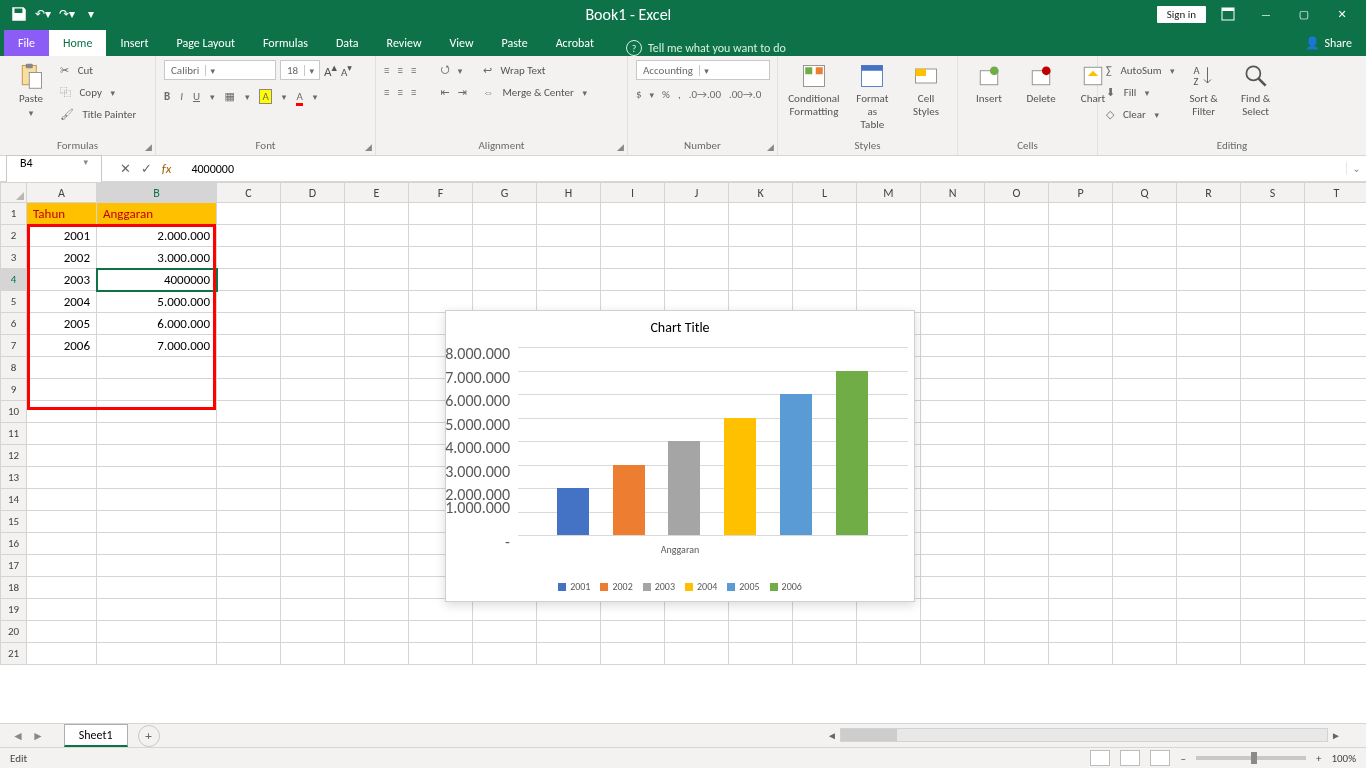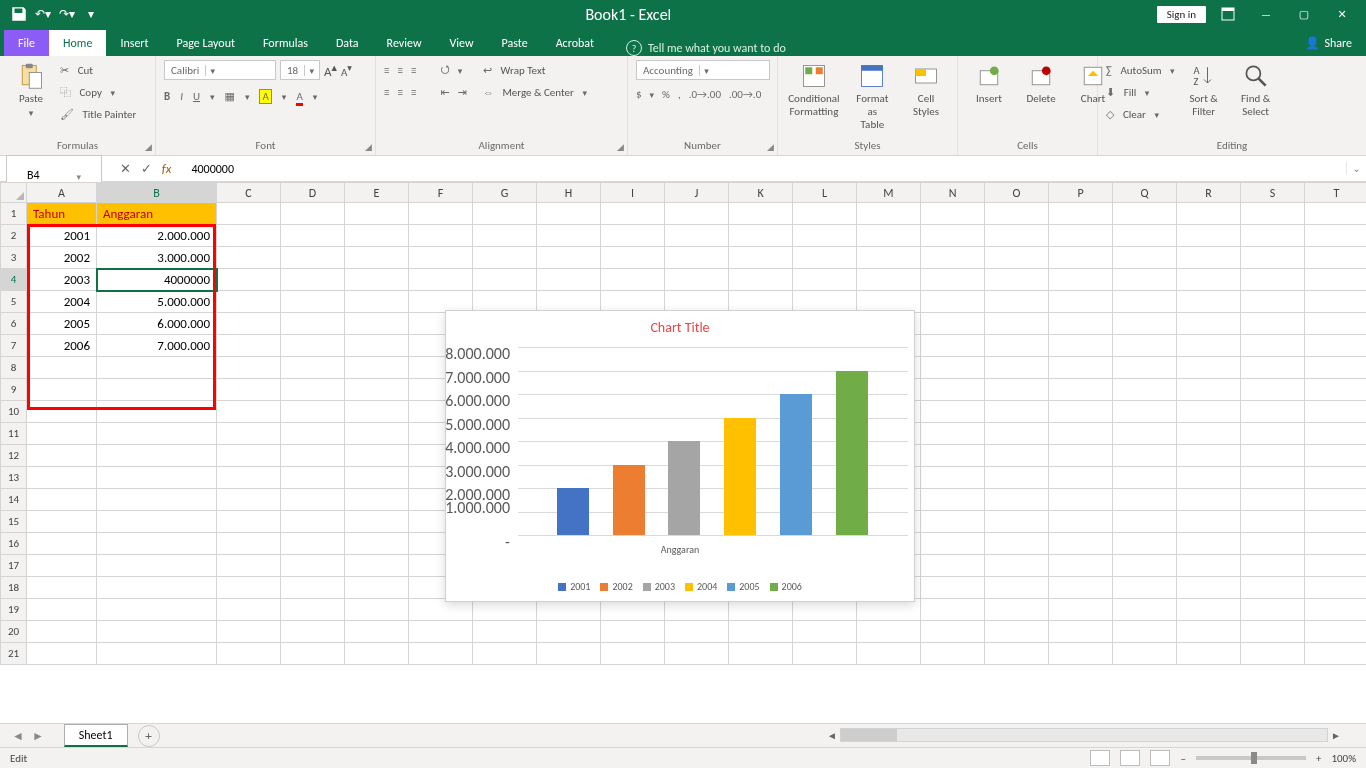--- a/index.html
+++ b/index.html
@@ -29,42 +29,42 @@
   .group-body{ display:flex; gap:6px; align-items:flex-start;}
   .btn-large{ display:flex; flex-direction:column; align-items:center; gap:2px; padding:2px 4px; min-width:46px;}
   .btn-large .ic{ width:28px; height:28px; }
   .btn-row{ display:flex; align-items:center; gap:3px; height:20px;}
   .col{ display:flex; flex-direction:column; gap:2px;}
   .combo{ display:flex; align-items:center; border:1px solid #c8c8c8; background:#fff; font-size:11px; height:20px;}
   .combo .txt{ padding:0 6px;}
   .combo .dd{ width:14px; text-align:center; border-left:1px solid #c8c8c8; font-size:9px;}
   
   .namebox-row{ height:26px; display:flex; align-items:center; border-bottom:1px solid #d6d6d6; background:#fff;}
-  .namebox{ width:96px; height:28px; border:1px solid #c8c8c8; margin-left:6px; display:flex; align-items:flex-end; justify-content:space-between; padding:0 20px; font-size:12px; background:#fff;}
+  .namebox{ width:96px; height:28px; border:1px solid #c8c8c8; margin-left:6px; display:flex; align-items:flex-start; justify-content:space-between; padding:0 13px; font-size:12px; background:#fff;}
   .fx-sep{ width:8px;}
   .fx-btns{ display:flex; align-items:center; gap:10px; padding:0 10px; color:#666; font-size:13px;}
   .fx-label{ font-style:italic; color:#a16207;}
   .formula-input{ flex:1; border:0; height:22px; font-size:12px; padding-left:10px; outline:none;}
   .fbar-dd{ width:20px; text-align:center; color:#888; font-size:10px; border-left:1px solid #e6e6e6;}
   
   .grid-wrap{ position:relative; height:541px; overflow:hidden; background:#fff;}
   table.grid{ border-collapse:collapse; table-layout:fixed; width:1366px;}
   .grid th, .grid td{ border:1px solid #d4d4d4; height:22px; font-size:13px; font-family:Calibri, sans-serif; padding:0; background:#fff;}
   .grid thead th{ background:#f3f2f1; color:#444; font-weight:normal; font-size:12px; text-align:center; height:20px;}
   .grid .rowhdr{ background:#f3f2f1; width:26px; text-align:center; font-size:11px; color:#444;}
   .grid .sel-all{ background:#f3f2f1; width:26px; position:relative;}
   .grid .sel-all::after{content:""; position:absolute; right:2px; bottom:2px; width:0;height:0; border-left:8px solid transparent; border-bottom:8px solid #b7b7b7;}
   .colA{width:70px;} .colB{width:120px;} .colStd{width:64px;}
   .hdr-cell{ background:#ffc000 !important; color:#c00000; font-size:18px; text-align:left; padding:2px 6px !important; font-family:Calibri;}
   .data-cell{ font-size:18px; text-align:right; padding:2px 6px !important;}
   .selected-cell{ outline:2px solid #0d7248; outline-offset:-1px;}
   .rowhdr.sel, thead th.sel{ background:#d5d5d5 !important; color:#0d7248;}
   
   .chart-box{ position:absolute; left:445px; top:128px; width:470px; height:292px; background:#fff; border:1px solid #d0d0d0; box-shadow:0 3px 10px rgba(0,0,0,0.15);}
-  .chart-title{ text-align:center; font-size:14px; color:#ef4444; padding-top:8px;}
+  .chart-title{ text-align:center; font-size:14px; color:#000000; padding-top:8px;}
   .chart-plot{ position:absolute; left:72px; top:36px; width:390px; height:188px;}
   .y-axis{ position:absolute; left:0; top:36px; width:70px; height:188px;}
   .y-tick{ position:absolute; right:6px; font-size:16px; color:#595959; transform:translateY(50%);}
   .gridline{ position:absolute; left:0; width:100%; border-top:1px solid #d9d9d9;}
   .bar{ position:absolute; bottom:0; width:32px;}
   .x-cat{ position:absolute; width:100%; text-align:center; font-size:10px; color:#595959; top:232px;}
   .legend{ position:absolute; bottom:8px; width:100%; text-align:center; font-size:10px; color:#595959; display:flex; justify-content:center; gap:10px;}
   .legend-item{display:flex; align-items:center; gap:4px;}
   .legend-sw{width:8px;height:8px;}
   

